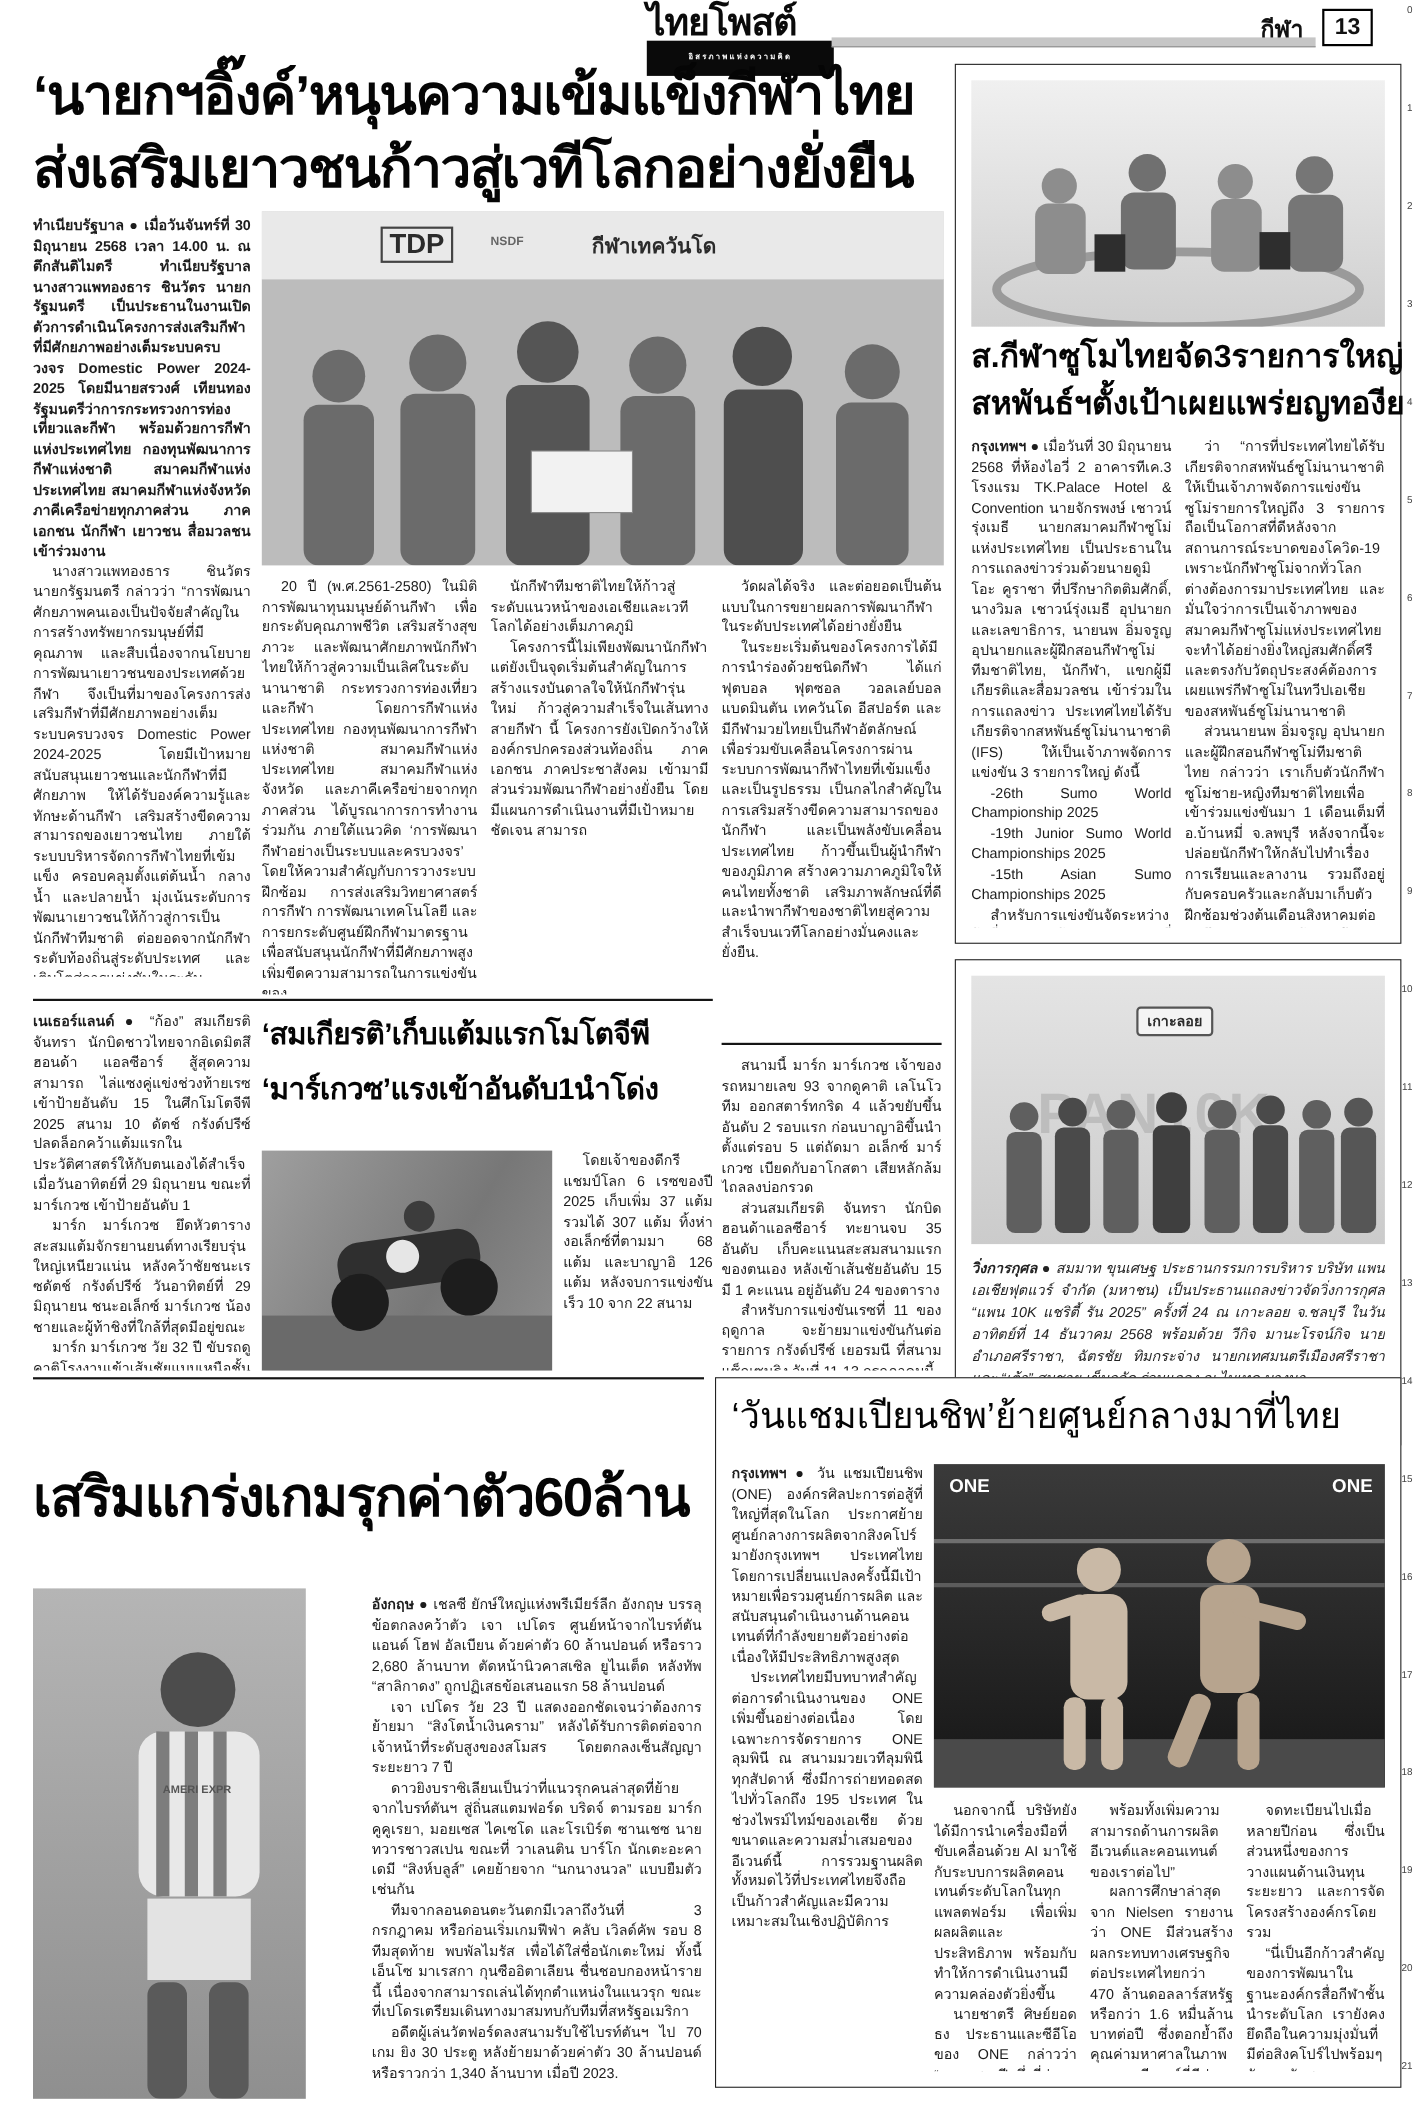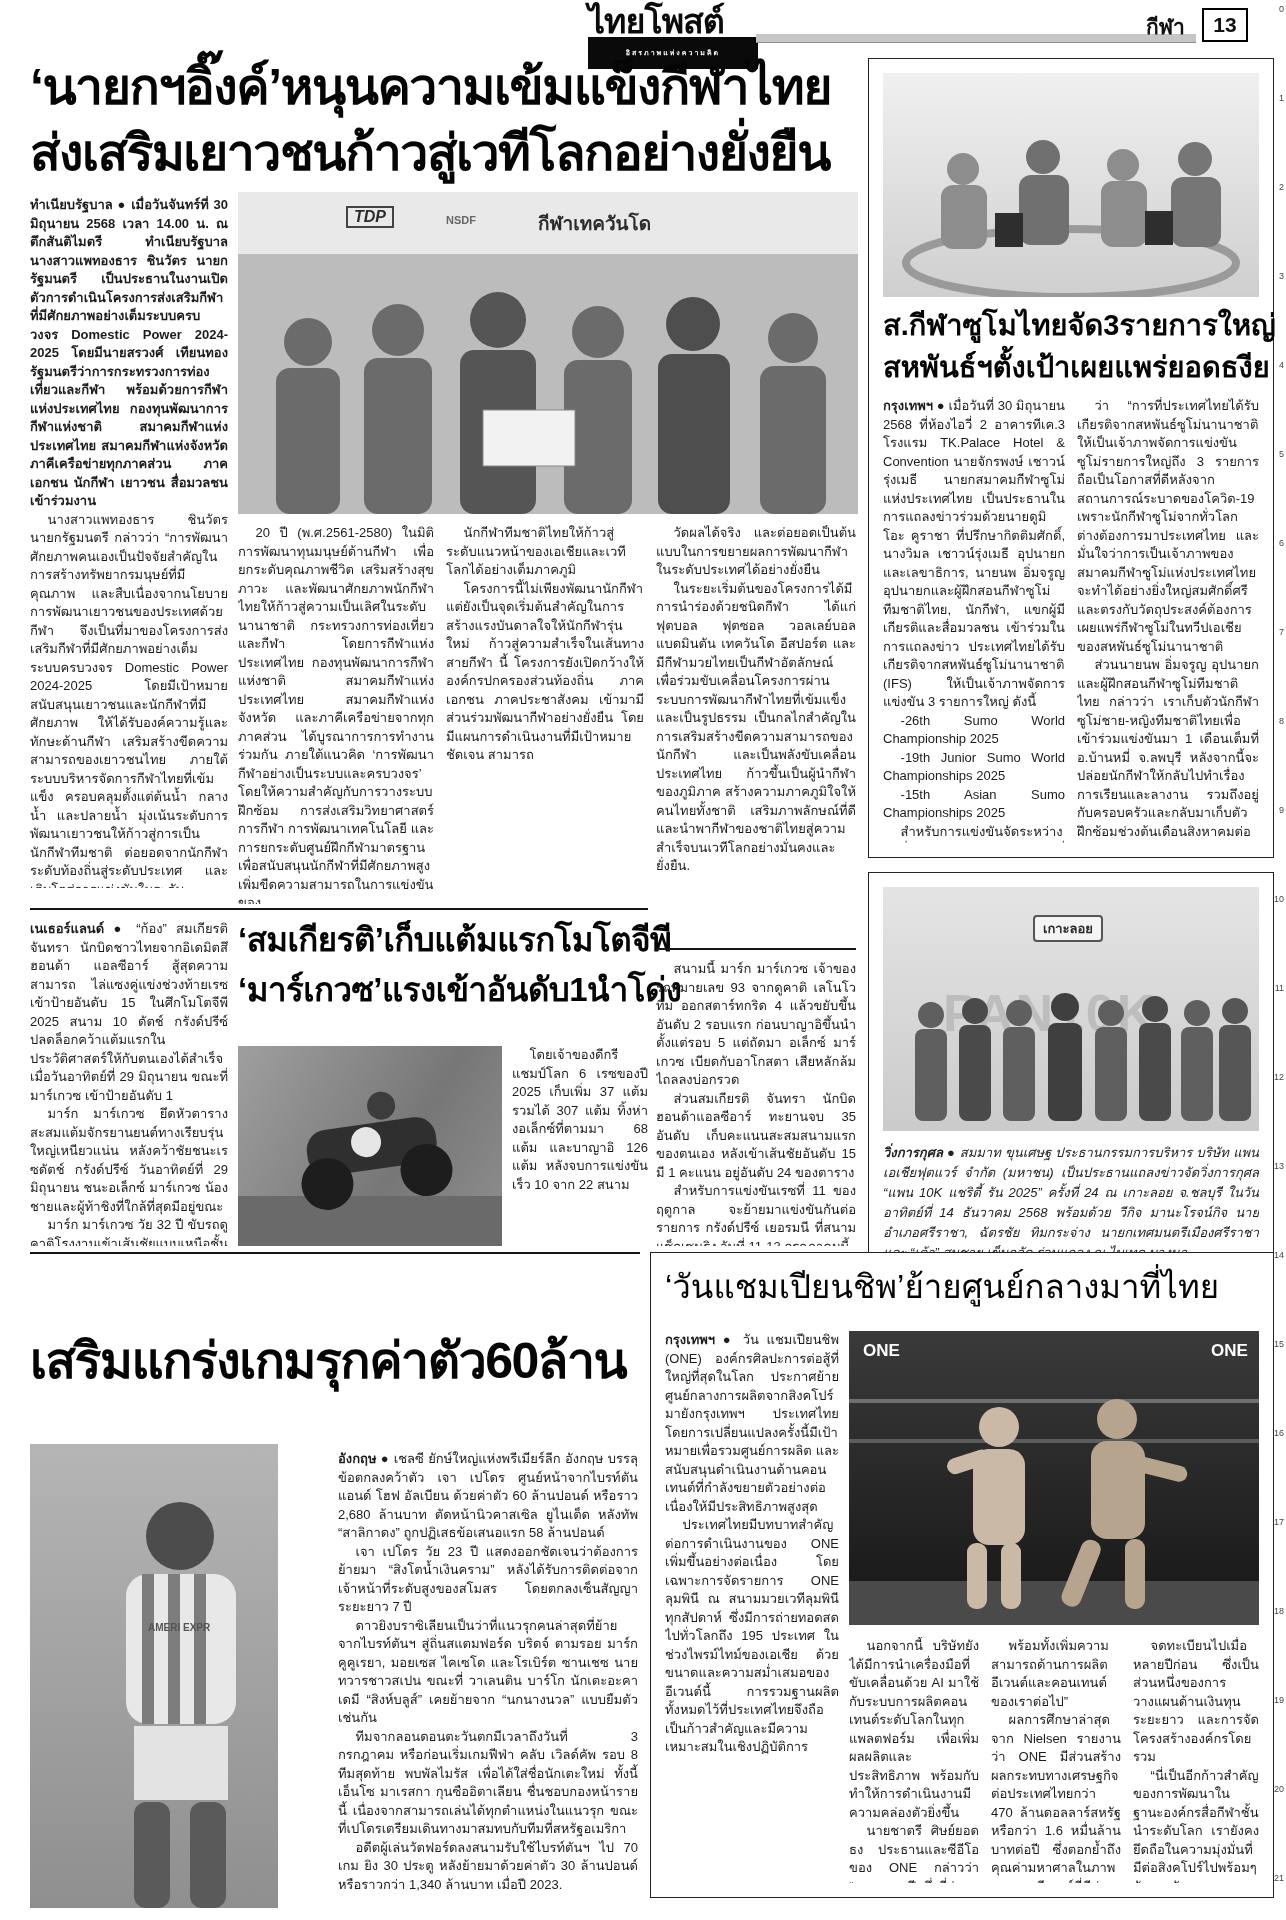--- a/index.html
+++ b/index.html
@@ -7,21 +7,21 @@
   #page{position:relative;width:1286px;height:1920px;background:#fff;overflow:hidden;}
   .abs{position:absolute;}
   
   .masthead{font-weight:900;font-size:34px;letter-spacing:-1px;color:#0a0a0a;line-height:30px;}
   .masthead-sub{display:block;background:#0a0a0a;color:#fff;font-size:7px;letter-spacing:2px;text-align:center;padding:1px 2px;margin-top:1px;}
   .head-bar{background:#c6c6c6;border-bottom:1px solid #8f8f8f;height:8px;}
   .section-label{font-size:21px;font-weight:bold;}
   .page-box{border:2px solid #000;width:42px;height:30px;text-align:center;font-size:21px;font-weight:bold;line-height:30px;background:#fff;}
   
   .hl-big{font-weight:900;font-size:50px;line-height:62px;letter-spacing:-1.5px;color:#050505;white-space:nowrap;}
-  .hl-mid{font-weight:800;font-size:33px;line-height:44px;letter-spacing:-0.5px;color:#050505;white-space:nowrap;}
+  .hl-mid{font-weight:800;font-size:27px;line-height:44px;letter-spacing:-0.5px;color:#050505;white-space:nowrap;}
   .hl-thin{font-weight:600;font-size:29px;line-height:40px;letter-spacing:0;color:#050505;text-align:center;white-space:nowrap;}
   .hl-one{font-weight:400;font-size:33px;line-height:44px;color:#050505;white-space:nowrap;}
   
   .body{font-size:13px;line-height:18.5px;text-align:justify;overflow:hidden;color:#1c1c1c;}
   .body p{margin:0;text-indent:1.35em;}
   .body p.lead-para{text-indent:0;}
   .dateline{font-weight:bold;}
   .bold-lead{font-weight:bold;}
   .rule{background:#151515;}
   .boxed{border:1.5px solid #222;background:#fff;}
@@ -95,21 +95,21 @@
           <rect x="222" y="158" width="76" height="164" rx="14" fill="#555"></rect>
         <circle cx="360" cy="140" r="26"></circle>
           <rect x="326" y="168" width="68" height="154" rx="14"></rect>
         <circle cx="455" cy="132" r="27" fill="#4e4e4e"></circle>
           <rect x="420" y="162" width="72" height="160" rx="14" fill="#4e4e4e"></rect>
         <circle cx="555" cy="146" r="25"></circle>
           <rect x="522" y="174" width="66" height="148" rx="14"></rect>
       </g>
       <rect x="245" y="218" width="92" height="56" fill="#f2f2f2" stroke="#888"></rect>
     </svg>
-    <span class="lbl" style="left:108px;top:14px;font-size:16px;border:2px solid #444;padding:0 6px;font-style:italic;">TDP</span>
+    <span class="lbl" style="left:108px;top:14px;font-size:25px;border:2px solid #444;padding:0 6px;">TDP</span>
     <span class="lbl" style="left:208px;top:22px;font-size:11px;color:#666;">NSDF</span>
     <span class="lbl" style="left:300px;top:16px;font-size:19px;">กีฬาเทควันโด</span>
   </div>
 
   <div class="abs body" style="left:238px;top:524px;width:196px;height:380px;">
       <p>20 ปี (พ.ศ.2561-2580) ในมิติการพัฒนาทุนมนุษย์ด้านกีฬา เพื่อยกระดับคุณภาพชีวิต เสริมสร้างสุขภาวะ และพัฒนาศักยภาพนักกีฬาไทยให้ก้าวสู่ความเป็นเลิศในระดับนานาชาติ กระทรวงการท่องเที่ยวและกีฬา โดยการกีฬาแห่งประเทศไทย กองทุนพัฒนาการกีฬาแห่งชาติ สมาคมกีฬาแห่งประเทศไทย สมาคมกีฬาแห่งจังหวัด และภาคีเครือข่ายจากทุกภาคส่วน ได้บูรณาการการทำงานร่วมกัน ภายใต้แนวคิด ‘การพัฒนากีฬาอย่างเป็นระบบและครบวงจร’ โดยให้ความสำคัญกับการวางระบบฝึกซ้อม การส่งเสริมวิทยาศาสตร์การกีฬา การพัฒนาเทคโนโลยี และการยกระดับศูนย์ฝึกกีฬามาตรฐาน เพื่อสนับสนุนนักกีฬาที่มีศักยภาพสูง เพิ่มขีดความสามารถในการแข่งขันของ</p>
     </div>
   <div class="abs body" style="left:446px;top:524px;width:198px;height:380px;">
       <p>นักกีฬาทีมชาติไทยให้ก้าวสู่ระดับแนวหน้าของเอเชียและเวทีโลกได้อย่างเต็มภาคภูมิ</p>
       <p>โครงการนี้ไม่เพียงพัฒนานักกีฬา แต่ยังเป็นจุดเริ่มต้นสำคัญในการสร้างแรงบันดาลใจให้นักกีฬารุ่นใหม่ ก้าวสู่ความสำเร็จในเส้นทางสายกีฬา นี้ โครงการยังเปิดกว้างให้องค์กรปกครองส่วนท้องถิ่น ภาคเอกชน ภาคประชาสังคม เข้ามามีส่วนร่วมพัฒนากีฬาอย่างยั่งยืน โดยมีแผนการดำเนินงานที่มีเป้าหมายชัดเจน สามารถ</p>
@@ -131,21 +131,21 @@
           <circle cx="240" cy="92" r="16"></circle>
             <rect x="218" y="108" width="46" height="66" rx="12"></rect>
           <circle cx="312" cy="86" r="17" fill="#767676"></circle>
             <rect x="288" y="104" width="50" height="70" rx="12" fill="#767676"></rect>
         </g>
         <rect x="112" y="140" width="28" height="34" fill="#2e2e2e"></rect>
         <rect x="262" y="138" width="28" height="34" fill="#2e2e2e"></rect>
       </svg>
     </div>
     <div class="abs hl-thin" style="left:14px;top:246px;width:376px;">ส.กีฬาซูโมไทยจัด3รายการใหญ่</div>
-    <div class="abs hl-thin" style="left:14px;top:288px;width:376px;">สหพันธ์ฯตั้งเป้าเผยแพร่ยอดธงีย</div>
+    <div class="abs hl-thin" style="left:14px;top:288px;width:376px;">สหพันธ์ฯตั้งเป้าเผยแพร่ยญทองีย</div>
     <div class="abs body" style="left:14px;top:338px;width:182px;height:446px;">
       <p class="lead-para"><span class="dateline">กรุงเทพฯ ●</span> <span>เมื่อวันที่ 30 มิถุนายน 2568 ที่ห้องไอวี่ 2 อาคารทีเค.3 โรงแรม TK.Palace Hotel &amp; Convention นายจักรพงษ์ เชาวน์รุ่งเมธี นายกสมาคมกีฬาซูโม่แห่งประเทศไทย เป็นประธานในการแถลงข่าวร่วมด้วยนายดูมิโอะ คูราชา ที่ปรึกษากิตติมศักดิ์, นางวิมล เชาวน์รุ่งเมธี อุปนายกและเลขาธิการ, นายนพ อิ่มจรูญ อุปนายกและผู้ฝึกสอนกีฬาซูโม่ทีมชาติไทย, นักกีฬา, แขกผู้มีเกียรติและสื่อมวลชน เข้าร่วมในการแถลงข่าว ประเทศไทยได้รับเกียรติจากสหพันธ์ซูโม่นานาชาติ (IFS) ให้เป็นเจ้าภาพจัดการแข่งขัน 3 รายการใหญ่ ดังนี้</span></p>
       <div>
           <p>-26th Sumo World Championship 2025</p>
           <p>-19th Junior Sumo World Championships 2025</p>
           <p>-15th Asian Sumo Championships 2025</p>
           <p>สำหรับการแข่งขันจัดระหว่างวันที่ 13-14 กันยายน 2568 ที่สนามแข่งขันภายในมหาวิทยาลัยรังสิต โดยจะมีนักกีฬาซูโม่จากกว่า 40 ประเทศทั่วโลกเข้าร่วมแข่งขันทั้ง 3 รายการกว่า 300 คน</p>
         </div>
     </div>
     <div class="abs body" style="left:208px;top:338px;width:182px;height:446px;">

